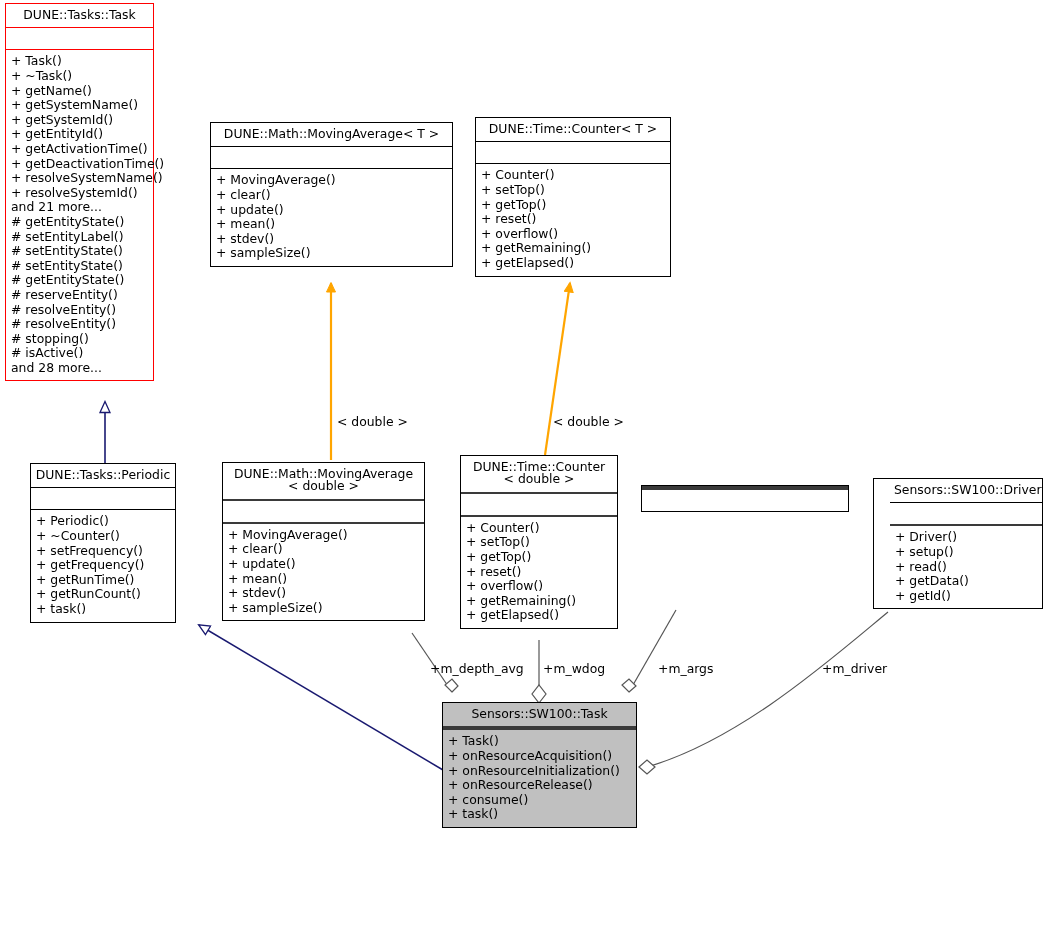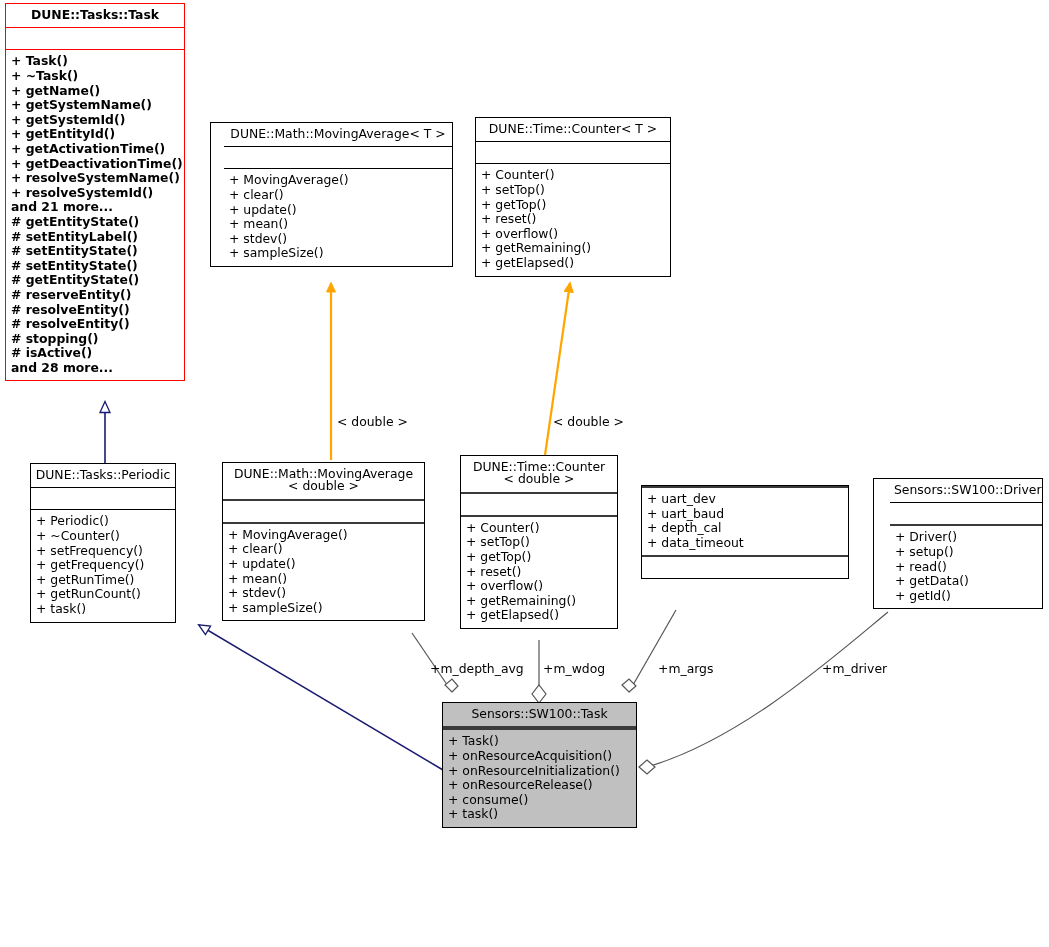--- a/index.html
+++ b/index.html
@@ -127,21 +127,21 @@
     </g>
   </svg>
 
   <div class="edge-label" style="left:337px; top:414px;">&lt; double &gt;</div>
   <div class="edge-label" style="left:553px; top:414px;">&lt; double &gt;</div>
   <div class="edge-label" style="left:430px; top:661px;">+m_depth_avg</div>
   <div class="edge-label" style="left:543px; top:661px;">+m_wdog</div>
   <div class="edge-label" style="left:658px; top:661px;">+m_args</div>
   <div class="edge-label" style="left:822px; top:661px;">+m_driver</div>
 
-  <div class="umlbox red" style="left:5px; top:3px; width:180px;font-weight:bold;">
+  <div class="umlbox red" style="left:5px; top:3px; width:149px;">
     <div class="uml-title">DUNE::Tasks::Task</div>
     <div class="sep red"></div>
     <div class="uml-compartment empty"></div>
     <div class="sep red"></div>
     <div class="uml-compartment">
       <div class="uml-row">+ Task()</div>
       <div class="uml-row">+ ~Task()</div>
       <div class="uml-row">+ getName()</div>
       <div class="uml-row">+ getSystemName()</div>
       <div class="uml-row">+ getSystemId()</div>
@@ -158,21 +158,21 @@
       <div class="uml-row"># getEntityState()</div>
       <div class="uml-row"># reserveEntity()</div>
       <div class="uml-row"># resolveEntity()</div>
       <div class="uml-row"># resolveEntity()</div>
       <div class="uml-row"># stopping()</div>
       <div class="uml-row"># isActive()</div>
       <div class="uml-row">and 28 more...</div>
     </div>
   </div>
 
-  <div class="umlbox" style="left:210px; top:122px; width:243px;padding-left:13px;">
+  <div class="umlbox" style="left:210px; top:122px; width:243px;">
     <div class="uml-title">DUNE::Math::MovingAverage&lt; T &gt;</div>
     <div class="sep"></div>
     <div class="uml-compartment empty"></div>
     <div class="sep"></div>
     <div class="uml-compartment">
       <div class="uml-row">+ MovingAverage()</div>
       <div class="uml-row">+ clear()</div>
       <div class="uml-row">+ update()</div>
       <div class="uml-row">+ mean()</div>
       <div class="uml-row">+ stdev()</div>
@@ -240,26 +240,20 @@
       <div class="uml-row">+ getTop()</div>
       <div class="uml-row">+ reset()</div>
       <div class="uml-row">+ overflow()</div>
       <div class="uml-row">+ getRemaining()</div>
       <div class="uml-row">+ getElapsed()</div>
     </div>
   </div>
 
   <div class="umlbox" style="left:641px; top:485px; width:208px;">
     <div class="sep thick"></div>
-    <div class="uml-compartment">
-      <div class="uml-row">+ uart_dev</div>
-      <div class="uml-row">+ uart_baud</div>
-      <div class="uml-row">+ depth_cal</div>
-      <div class="uml-row">+ data_timeout</div>
-    </div>
     <div class="sep thick"></div>
     <div class="uml-compartment empty"></div>
   </div>
 
   <div class="umlbox" style="left:873px; top:478px; width:170px;padding-left:16px;">
     <div class="uml-title">Sensors::SW100::Driver</div>
     <div class="sep"></div>
     <div class="uml-compartment empty"></div>
     <div class="sep thick"></div>
     <div class="uml-compartment">

